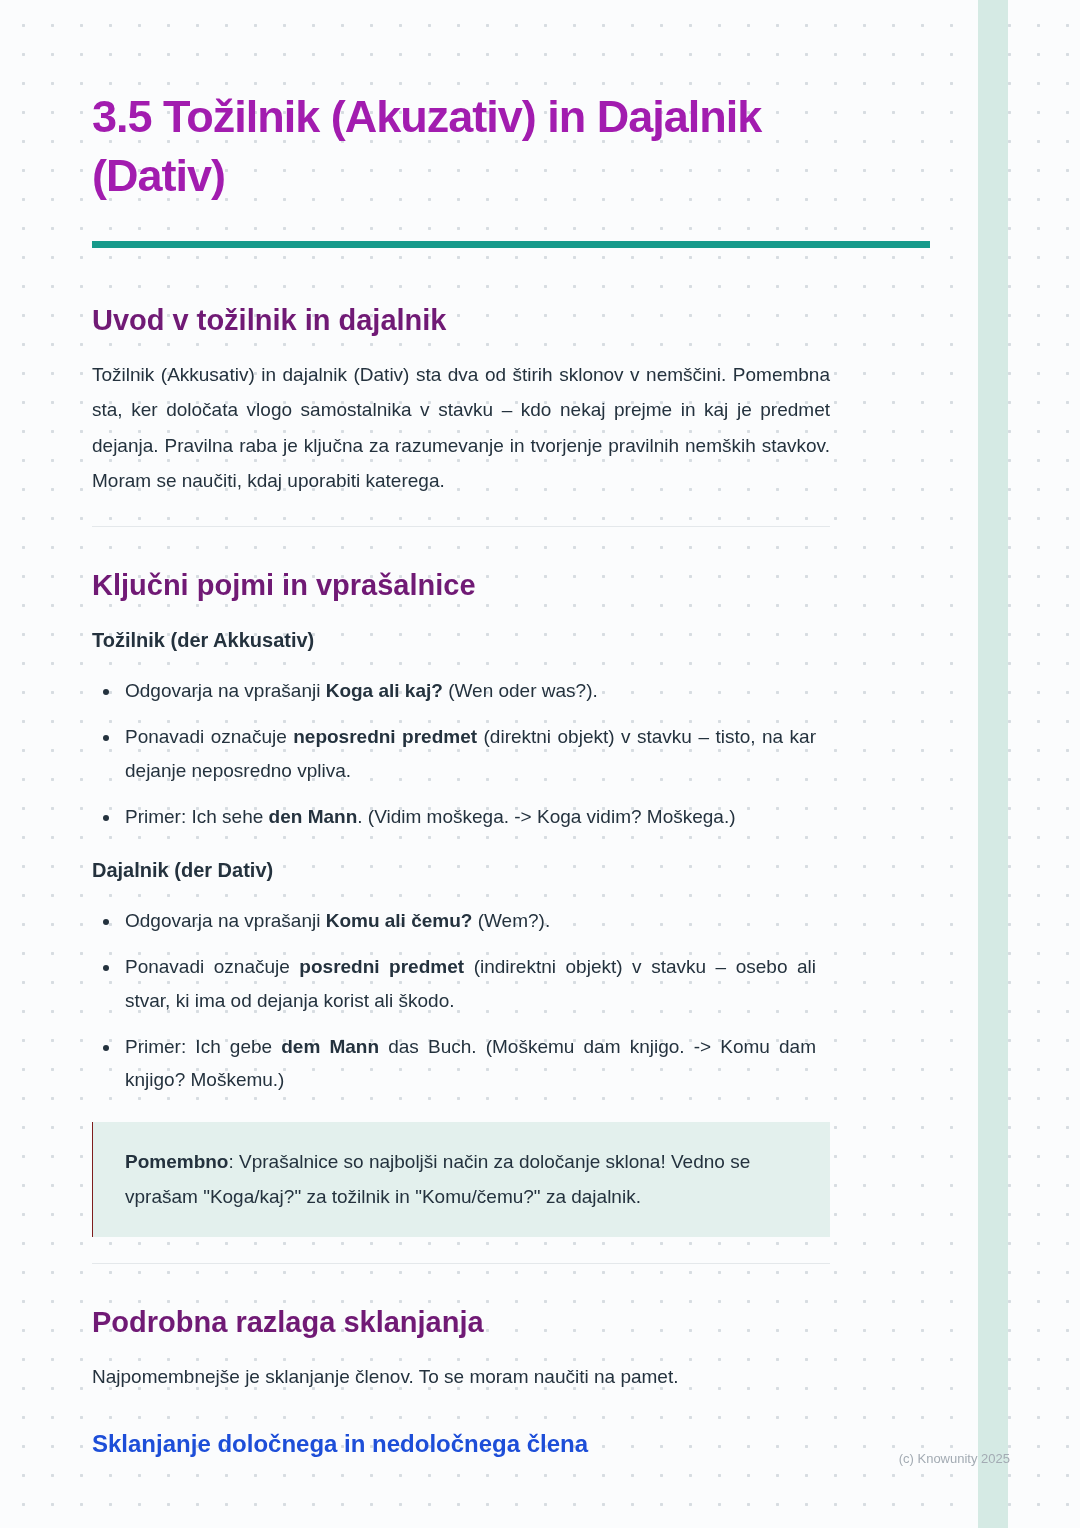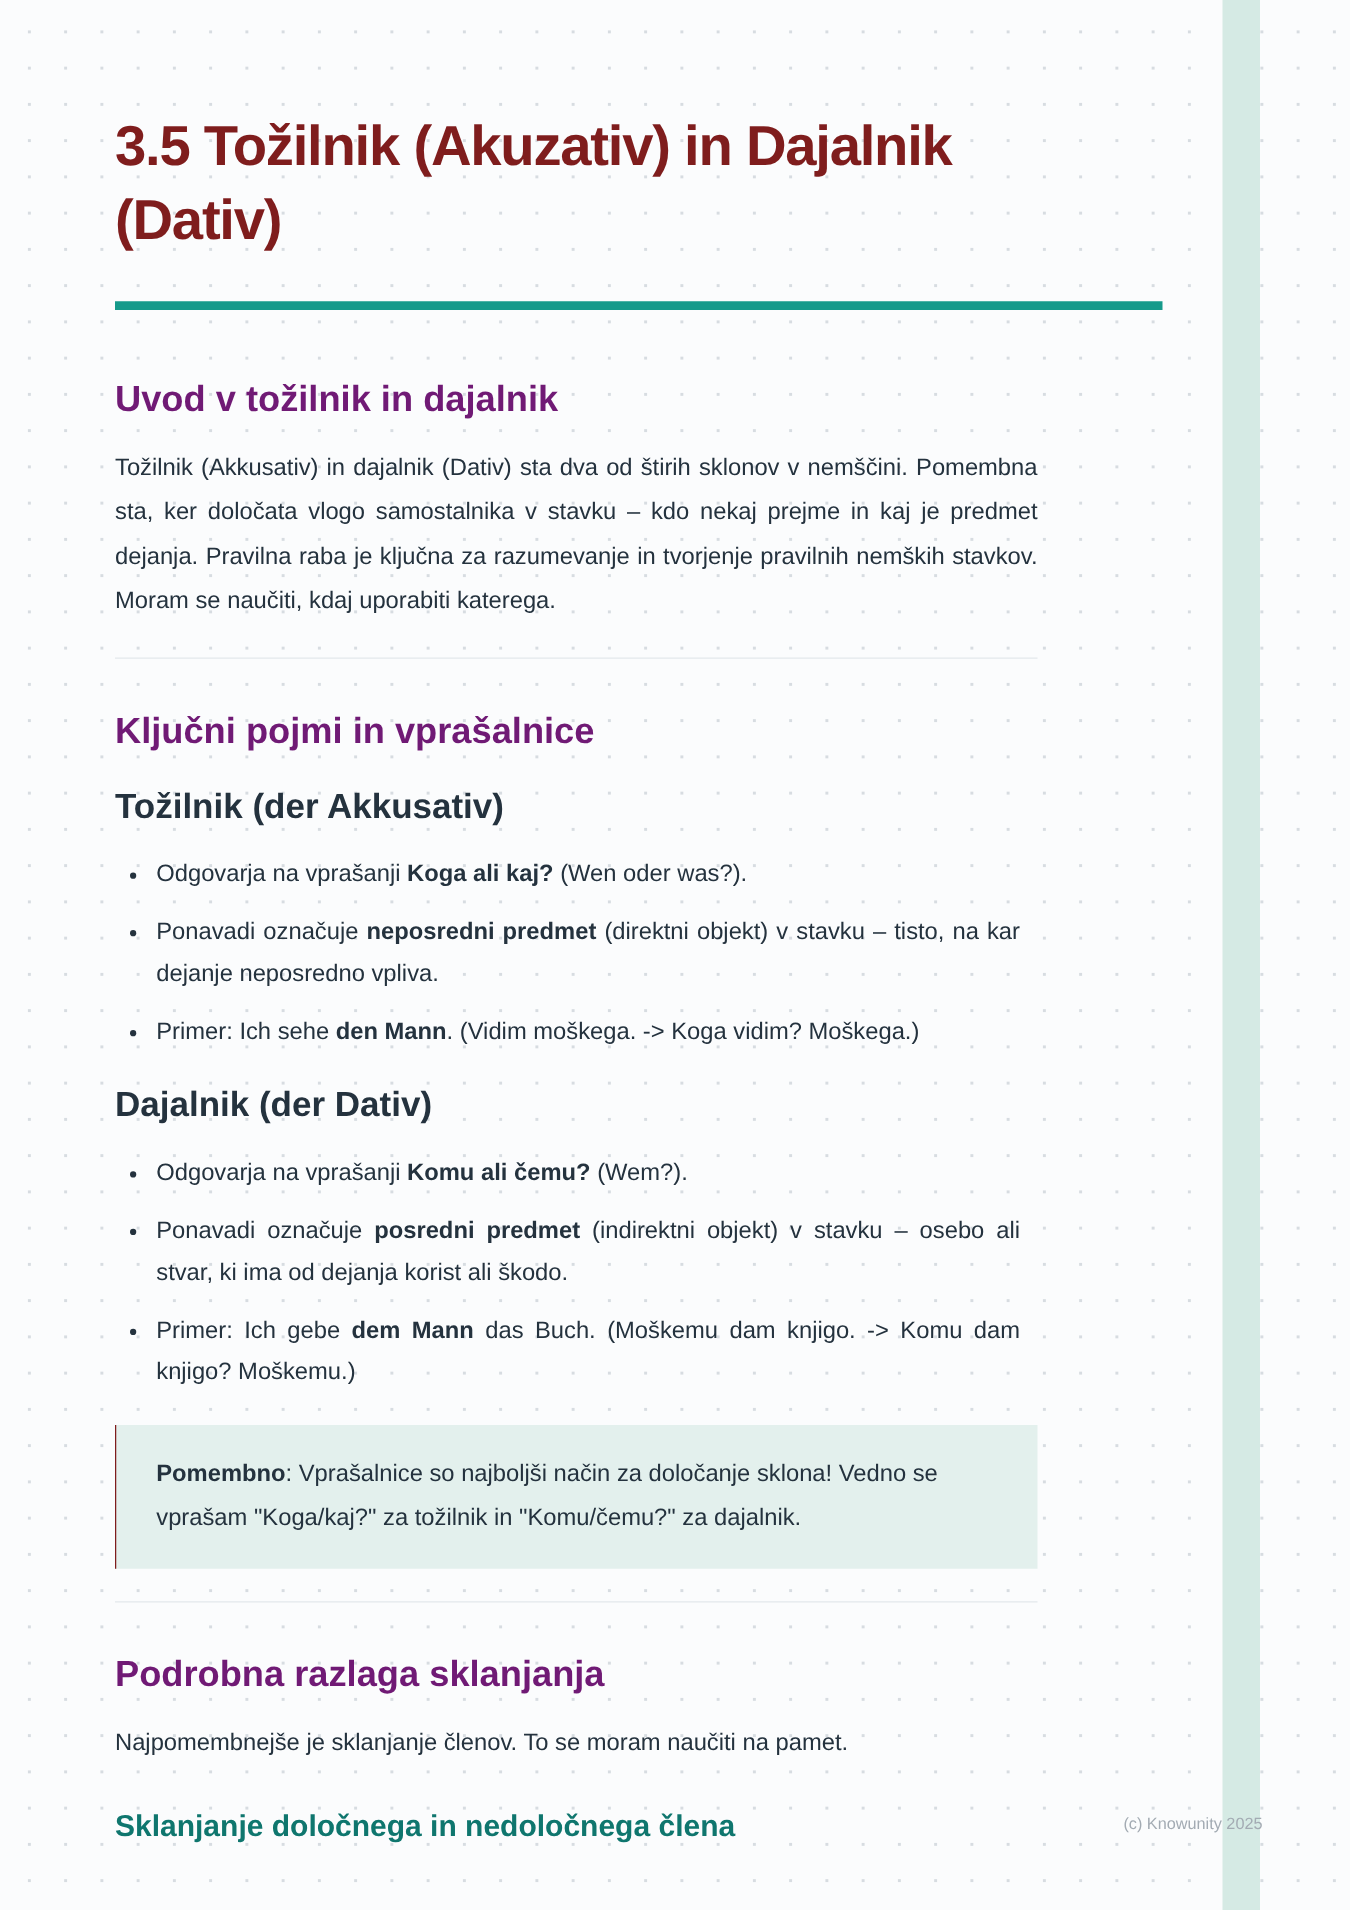--- a/index.html
+++ b/index.html
@@ -28,21 +28,21 @@
     position: relative;
     padding: 88px 0 0 92px;
     width: 930px;
   }
   h1.title {
     width: 710px;
     font-size: 45px;
     font-weight: 700;
     line-height: 1.3;
     letter-spacing: -1px;
-    color: #7f1d1d;
+    color: #a21caf;
   }
   .title-rule {
     margin-top: 36px;
     width: 838px;
     height: 7px;
     background: #169a8b;
   }
   h2.section-heading {
     margin-top: 54px;
     font-size: 29px;
@@ -60,21 +60,21 @@
   }
   .divider {
     margin-top: 28px;
     width: 738px;
     height: 1px;
     background: #e4e8eb;
   }
   .divider.second { margin-top: 26px; }
   h3.subheading {
     margin-top: 26px;
-    font-size: 28px;
+    font-size: 20px;
     font-weight: 700;
     color: #24323e;
   }
   ul.bullet-list {
     margin-top: 22px;
     margin-left: 9px;
     padding-left: 20px;
     width: 715px;
     list-style: disc;
   }
@@ -95,21 +95,21 @@
     padding: 22px 30px 22px 32px;
   }
   .callout-text {
     font-size: 19px;
     line-height: 1.85;
   }
   h3.subsection-heading {
     margin-top: 36px;
     font-size: 24px;
     font-weight: 700;
-    color: #0f766e;
+    color: #1d4ed8;
   }
   .footer {
     position: absolute;
     right: 70px;
     bottom: 62px;
     font-size: 13px;
     color: #a3abb3;
   }
 </style>
 </head>

